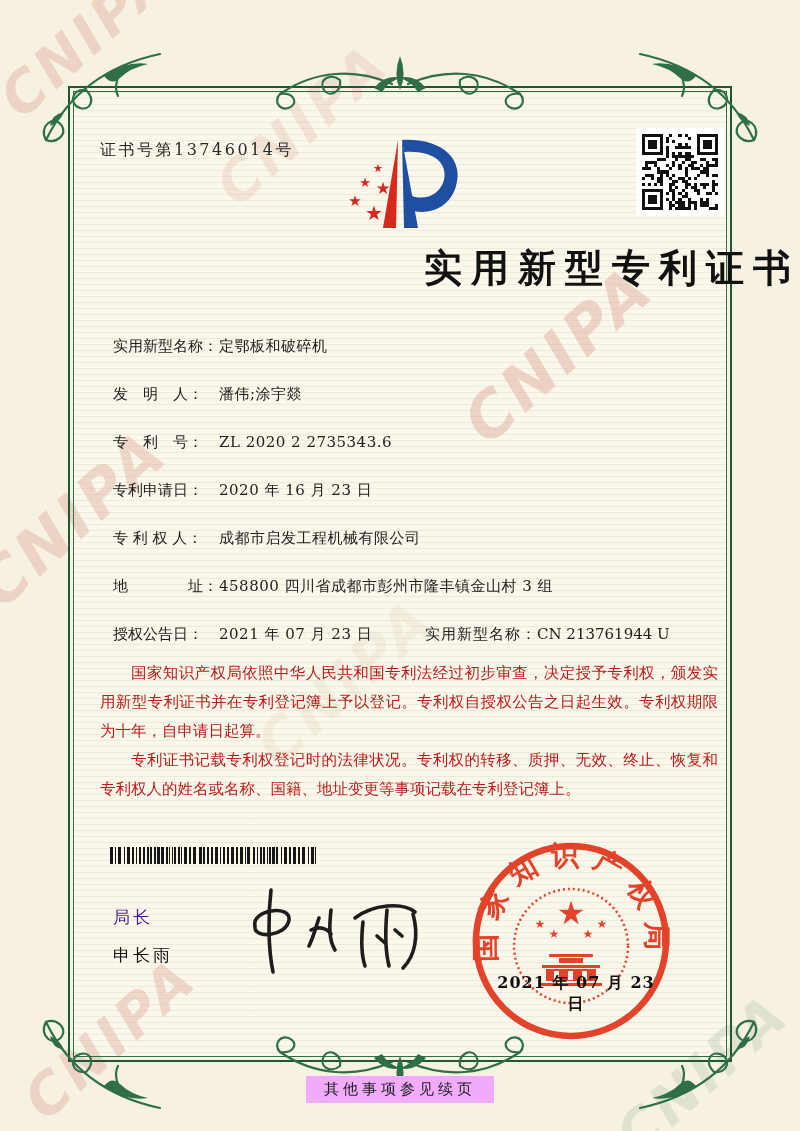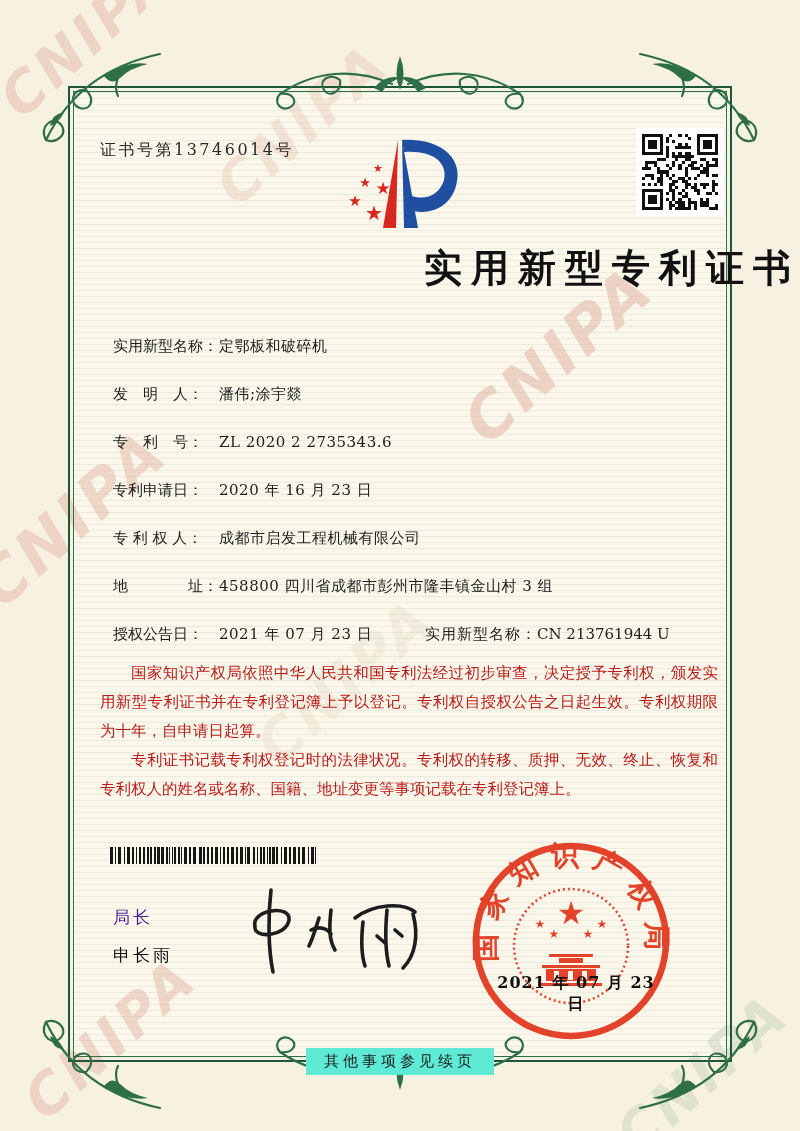--- a/index.html
+++ b/index.html
@@ -58,22 +58,22 @@
   .signer-name{position:absolute;left:113px;top:944px;font-family:"DejaVu Sans","Liberation Sans",sans-serif;
         font-size:17px;letter-spacing:3px;color:#111;}
   .signature{position:absolute;left:235px;top:880px;}
   
   .seal{position:absolute;left:466px;top:836px;opacity:.95;}
   .seal-date{position:absolute;left:486px;top:973px;width:180px;text-align:center;
         font-size:16px;font-weight:bold;letter-spacing:1px;color:#101010;z-index:5;}
   
   .page-no{position:absolute;left:0;right:0;top:1031px;text-align:center;font-size:14px;
         letter-spacing:2px;color:#222;}
-  .note{position:absolute;left:50%;top:1048px;transform:translateX(-50%);
-        background:#5eead4;padding:4px 18px;font-size:15px;letter-spacing:4px;color:#1c1c1c;}
+  .note{position:absolute;left:50%;top:1076px;transform:translateX(-50%);
+        background:#f0abfc;padding:4px 18px;font-size:15px;letter-spacing:4px;color:#1c1c1c;}
 </style>
 </head>
 <body>
 
 <div class="page">
 
   <div class="paper"></div>
   <div class="wm wm1">CNIPA</div>
   <div class="wm wm2">CNIPA</div>
   <div class="wm wm3">CNIPA</div>

